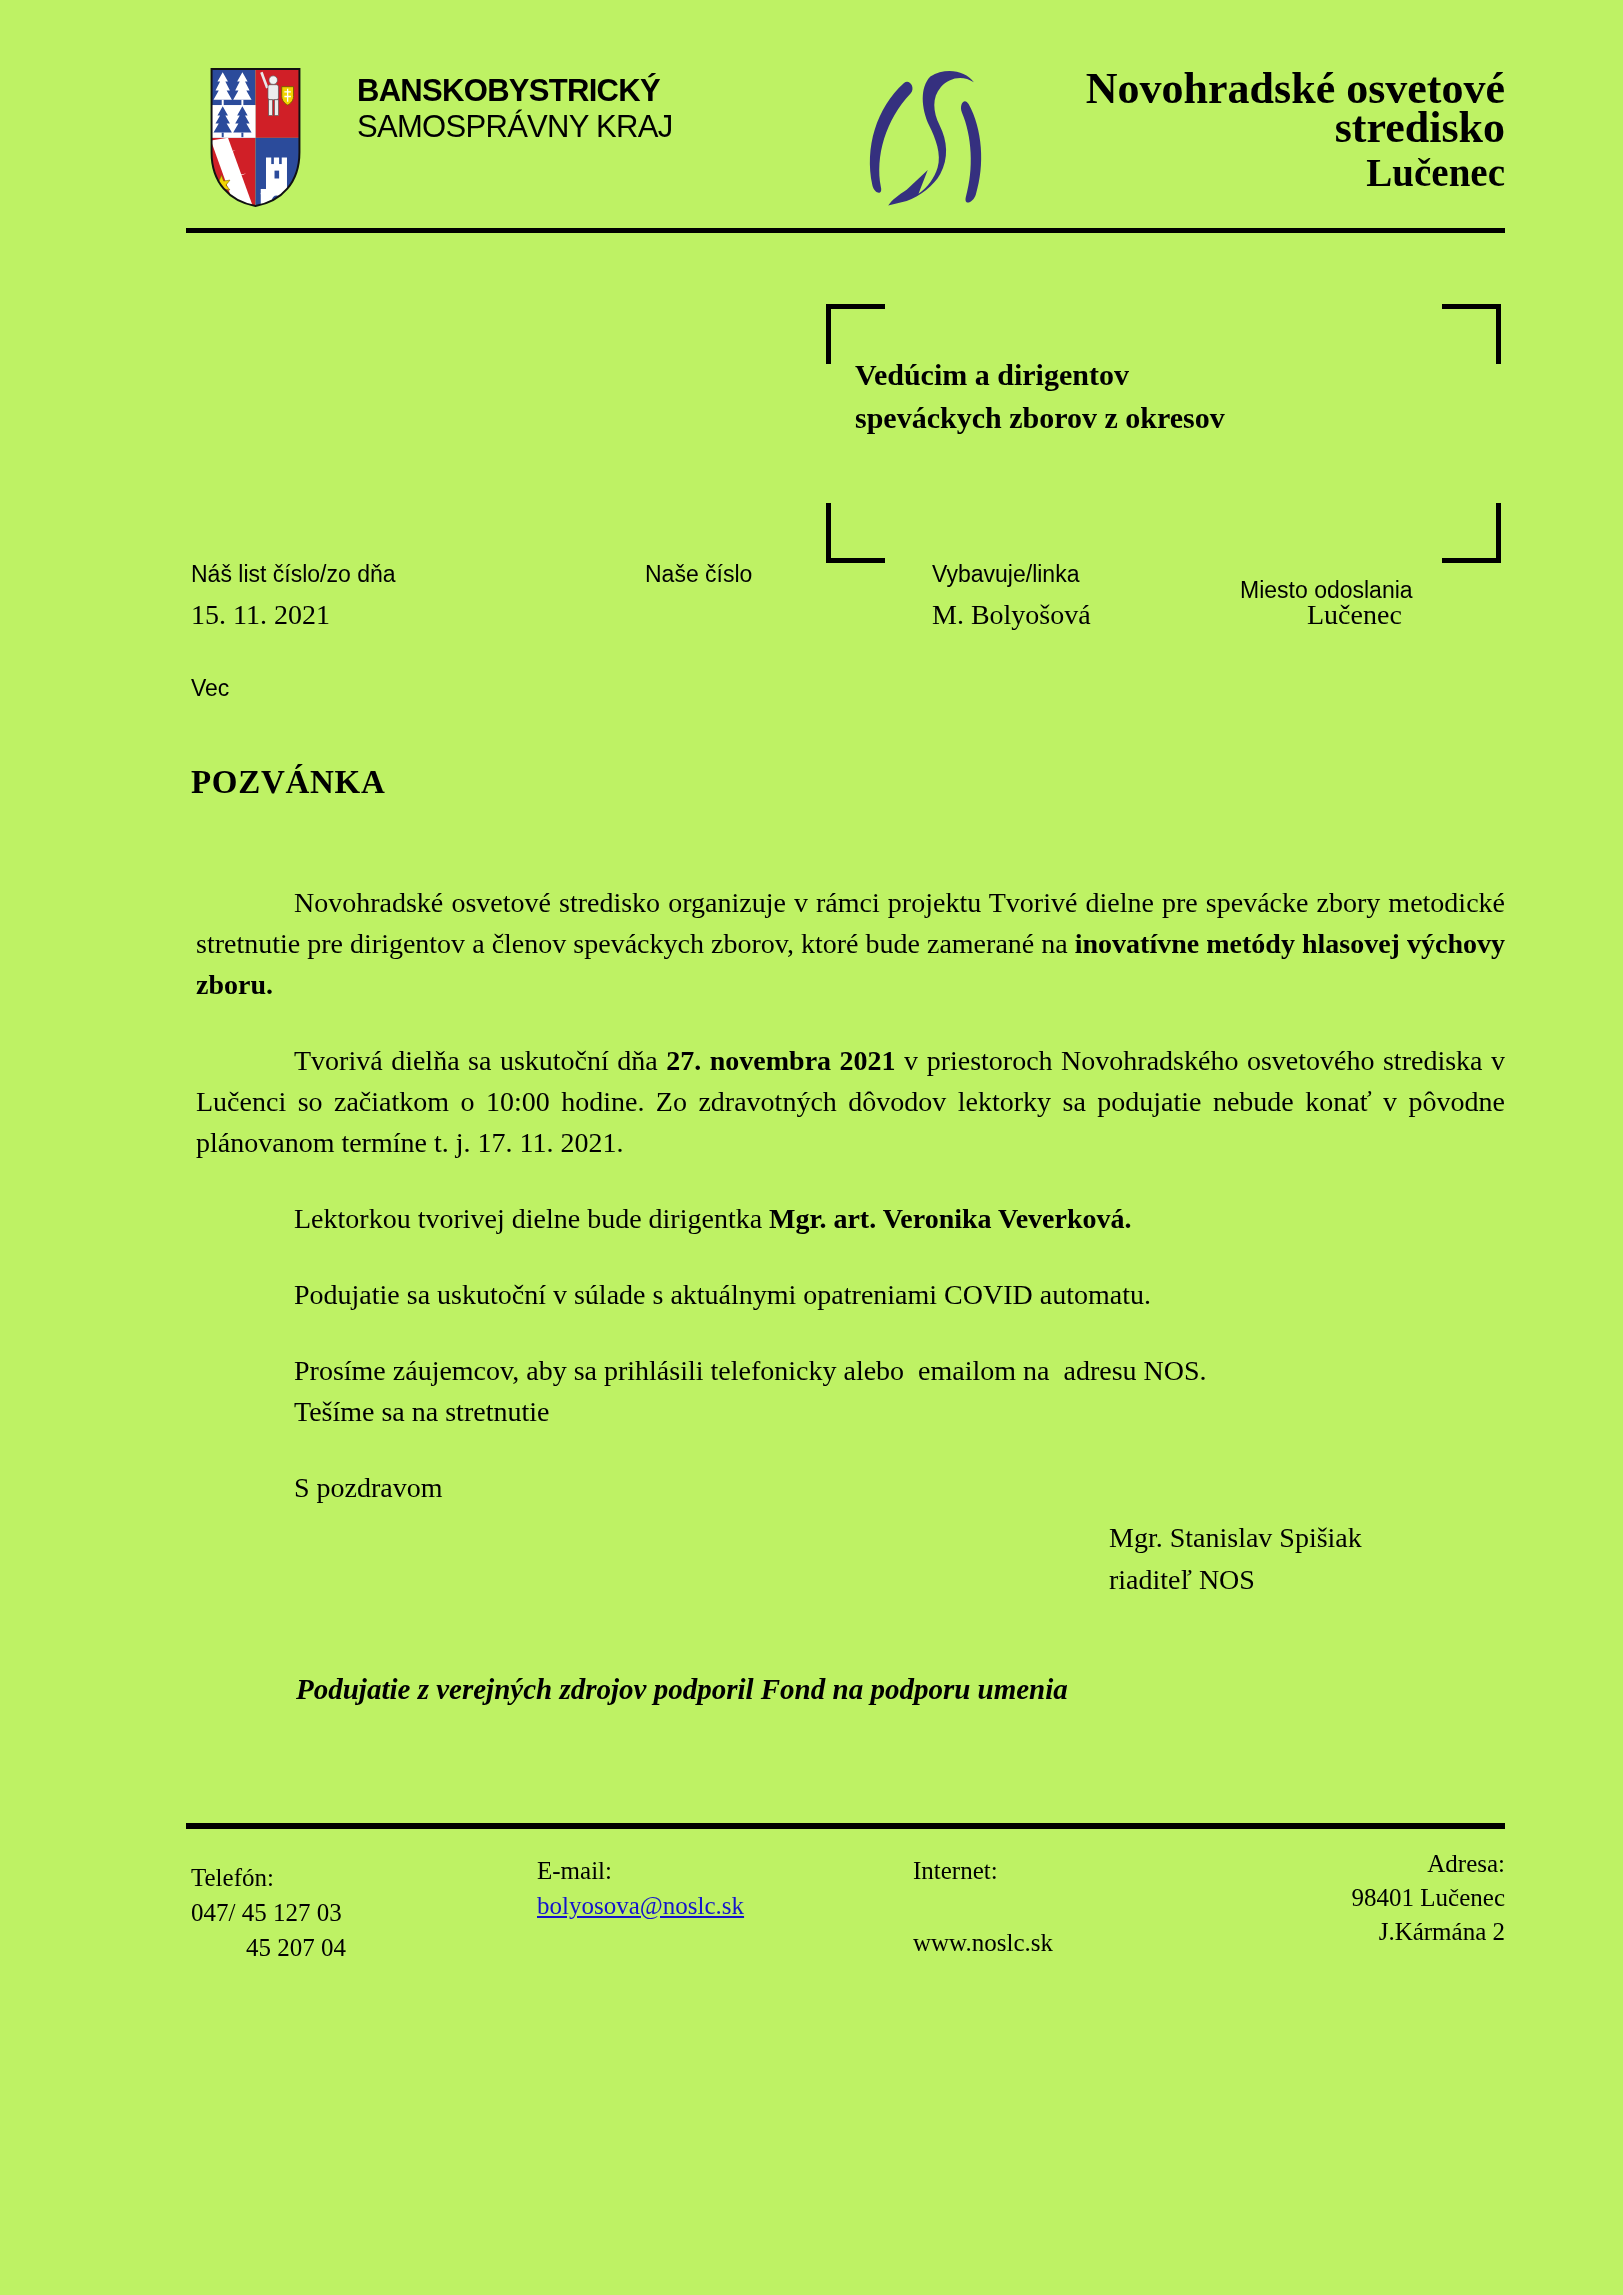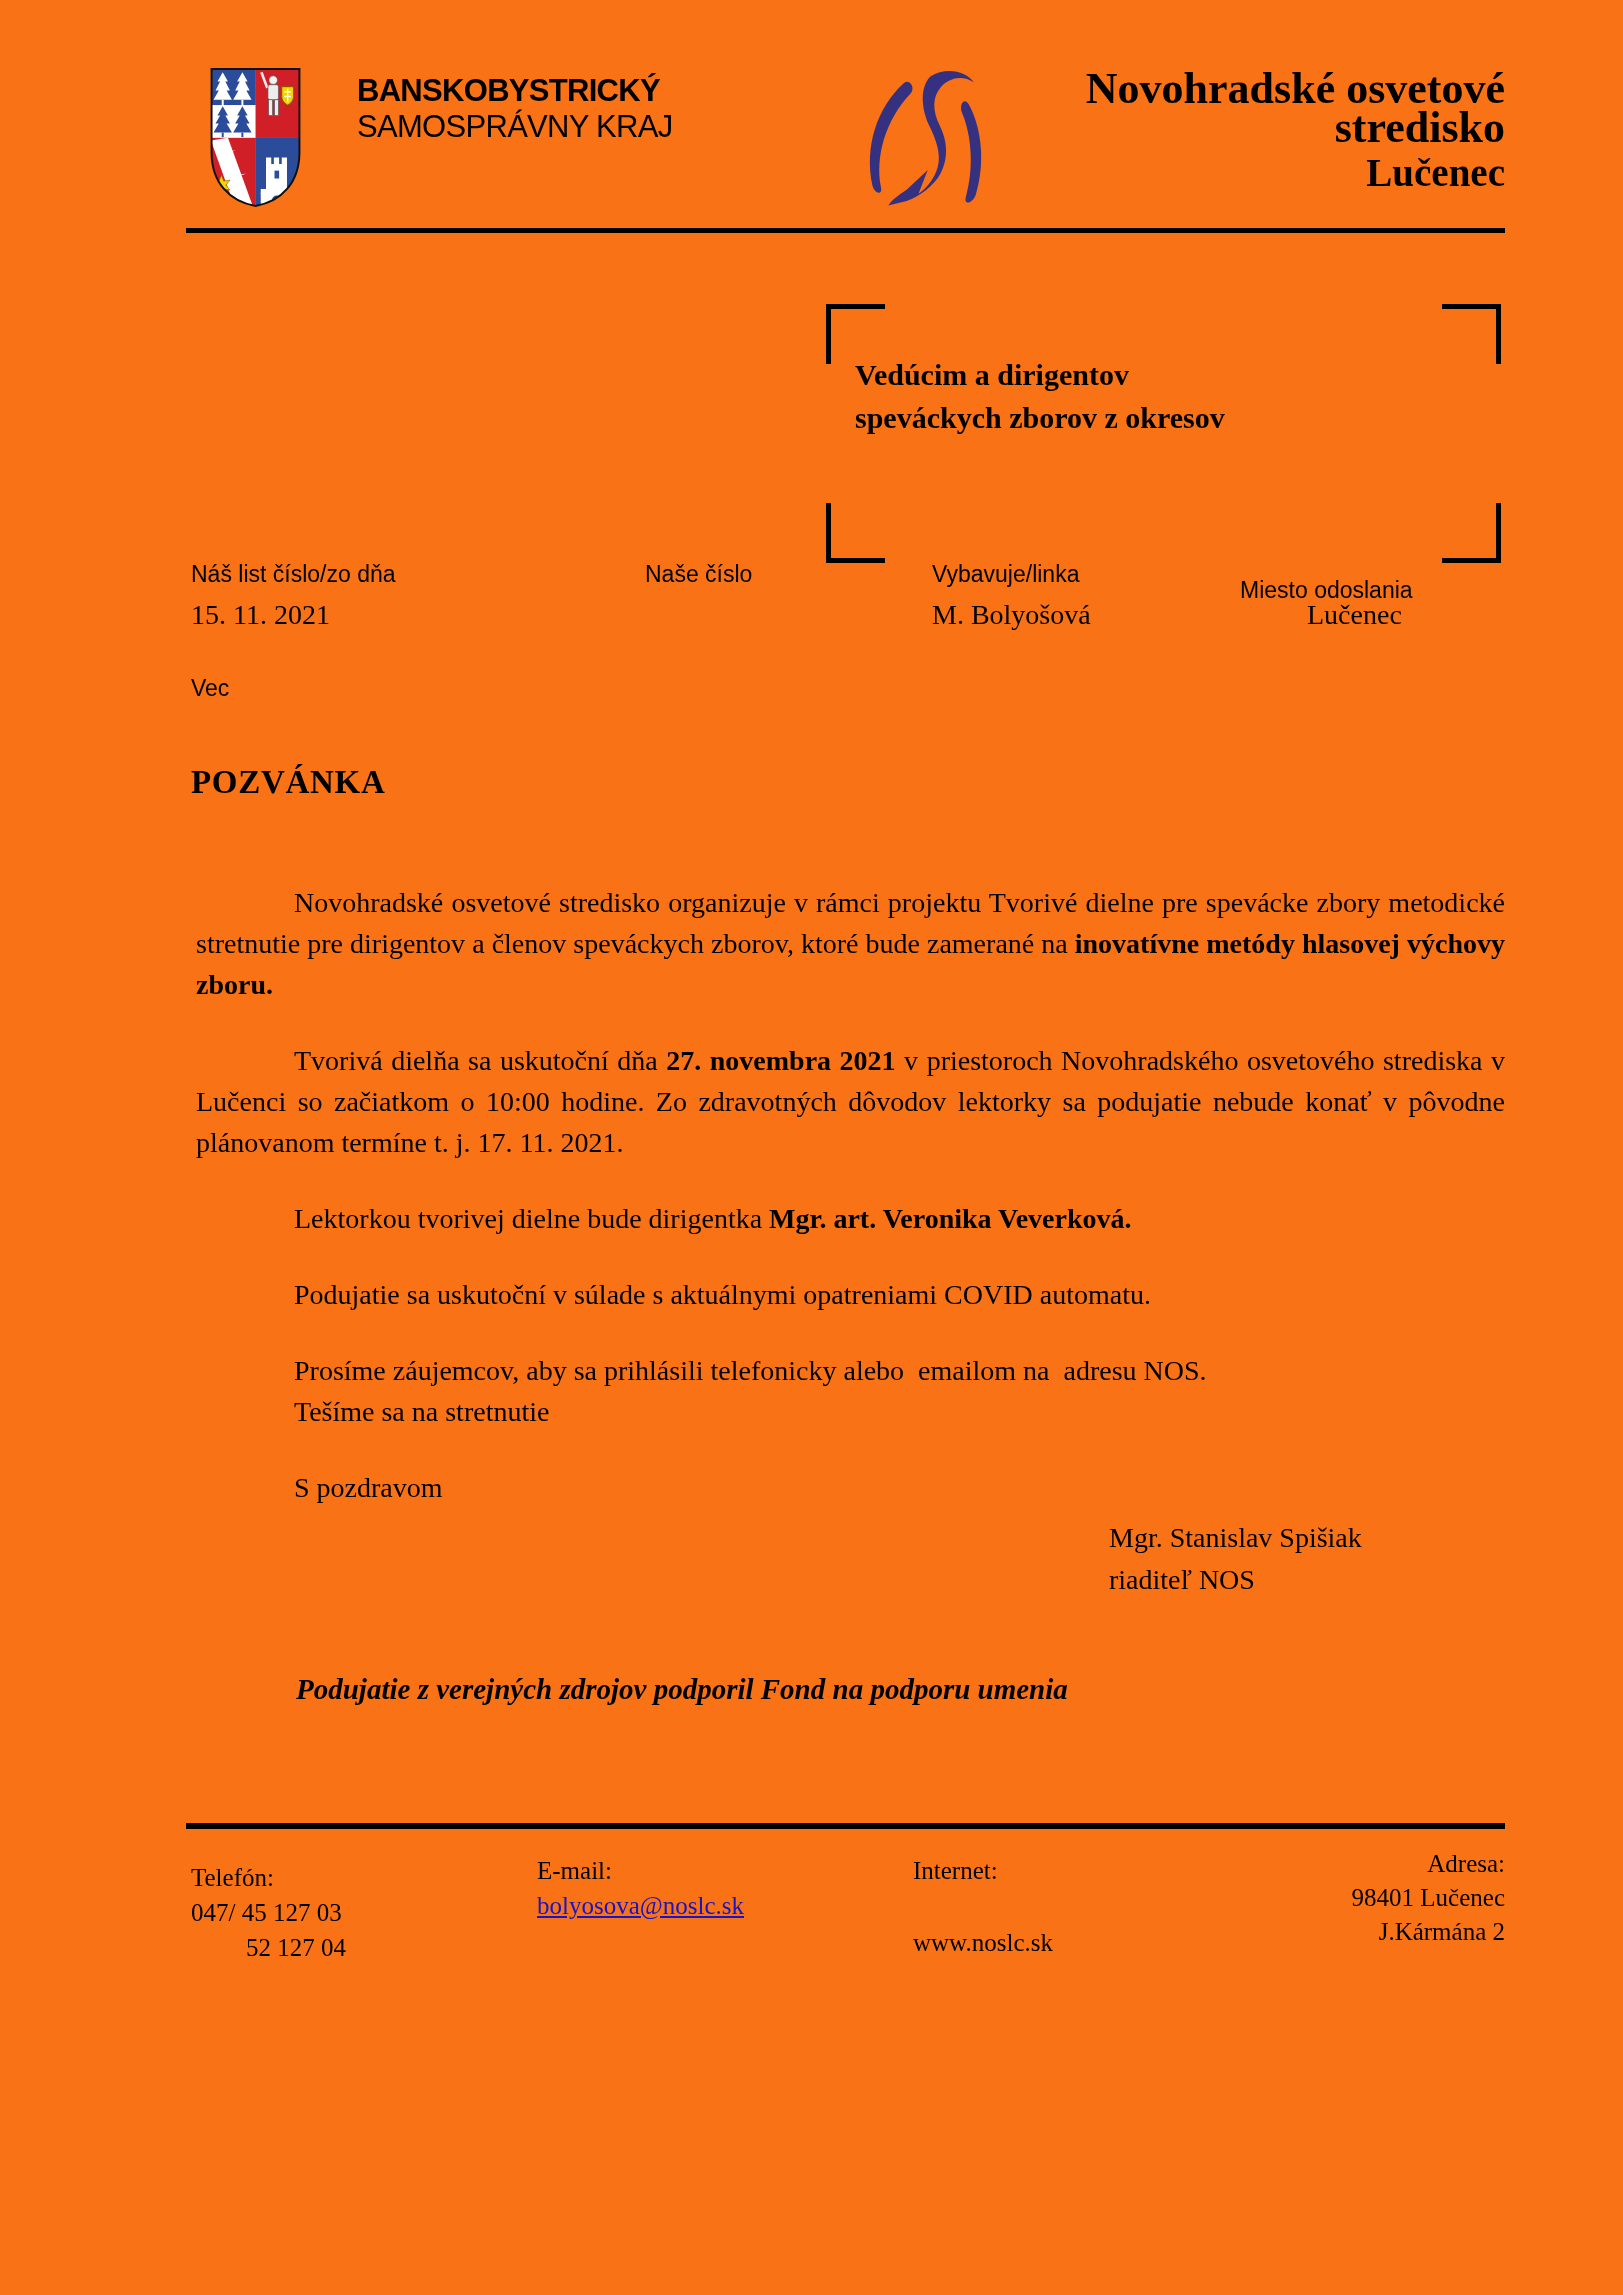--- a/index.html
+++ b/index.html
@@ -1,16 +1,16 @@
 <!DOCTYPE html>
 <html style="font-size:10.5px"><head>
 <meta charset="utf-8">
 <style>
   html,body{margin:0;padding:0;background:#888;}
-  .page{position:relative;width:1623px;height:2295px;background:#f97316;
+  .page{position:relative;width:1623px;height:2295px;background:#bef264;
         font-family:"Liberation Serif",serif;color:#000;overflow:hidden;}
   .abs{position:absolute;}
 
   
   .org-left{left:357px;top:73px;line-height:36px;}
   .org-left .l1{font-family:"Liberation Sans",sans-serif;font-weight:bold;font-size:31px;letter-spacing:-0.7px;}
   .org-left .l2{font-family:"Liberation Sans",sans-serif;font-weight:normal;font-size:31px;letter-spacing:-0.7px;}
   .org-right{left:1001px;top:69px;width:504px;text-align:right;}
   .org-right .l1{font-weight:bold;font-size:44px;line-height:39px;}
   .org-right .l2{font-weight:bold;font-size:39px;line-height:43px;margin-top:3.9px;}
@@ -174,21 +174,21 @@
     <div>riaditeľ NOS</div>
   </div>
 
   <div class="abs funding">Podujatie z verejných zdrojov podporil Fond na podporu umenia</div>
 
   <div class="abs footer-rule"></div>
 
   <div class="abs fcol tel">
     <div>Telefón:</div>
     <div>047/ 45 127 03</div>
-    <div class="indent">52 127 04</div>
+    <div class="indent">45 207 04</div>
   </div>
 
   <div class="abs fcol email">
     <div>E-mail:</div>
     <div><span class="link">bolyosova@noslc.sk</span></div>
   </div>
 
   <div class="abs fcol inet">
     <div>Internet:</div>
     <div class="site">www.noslc.sk</div>

